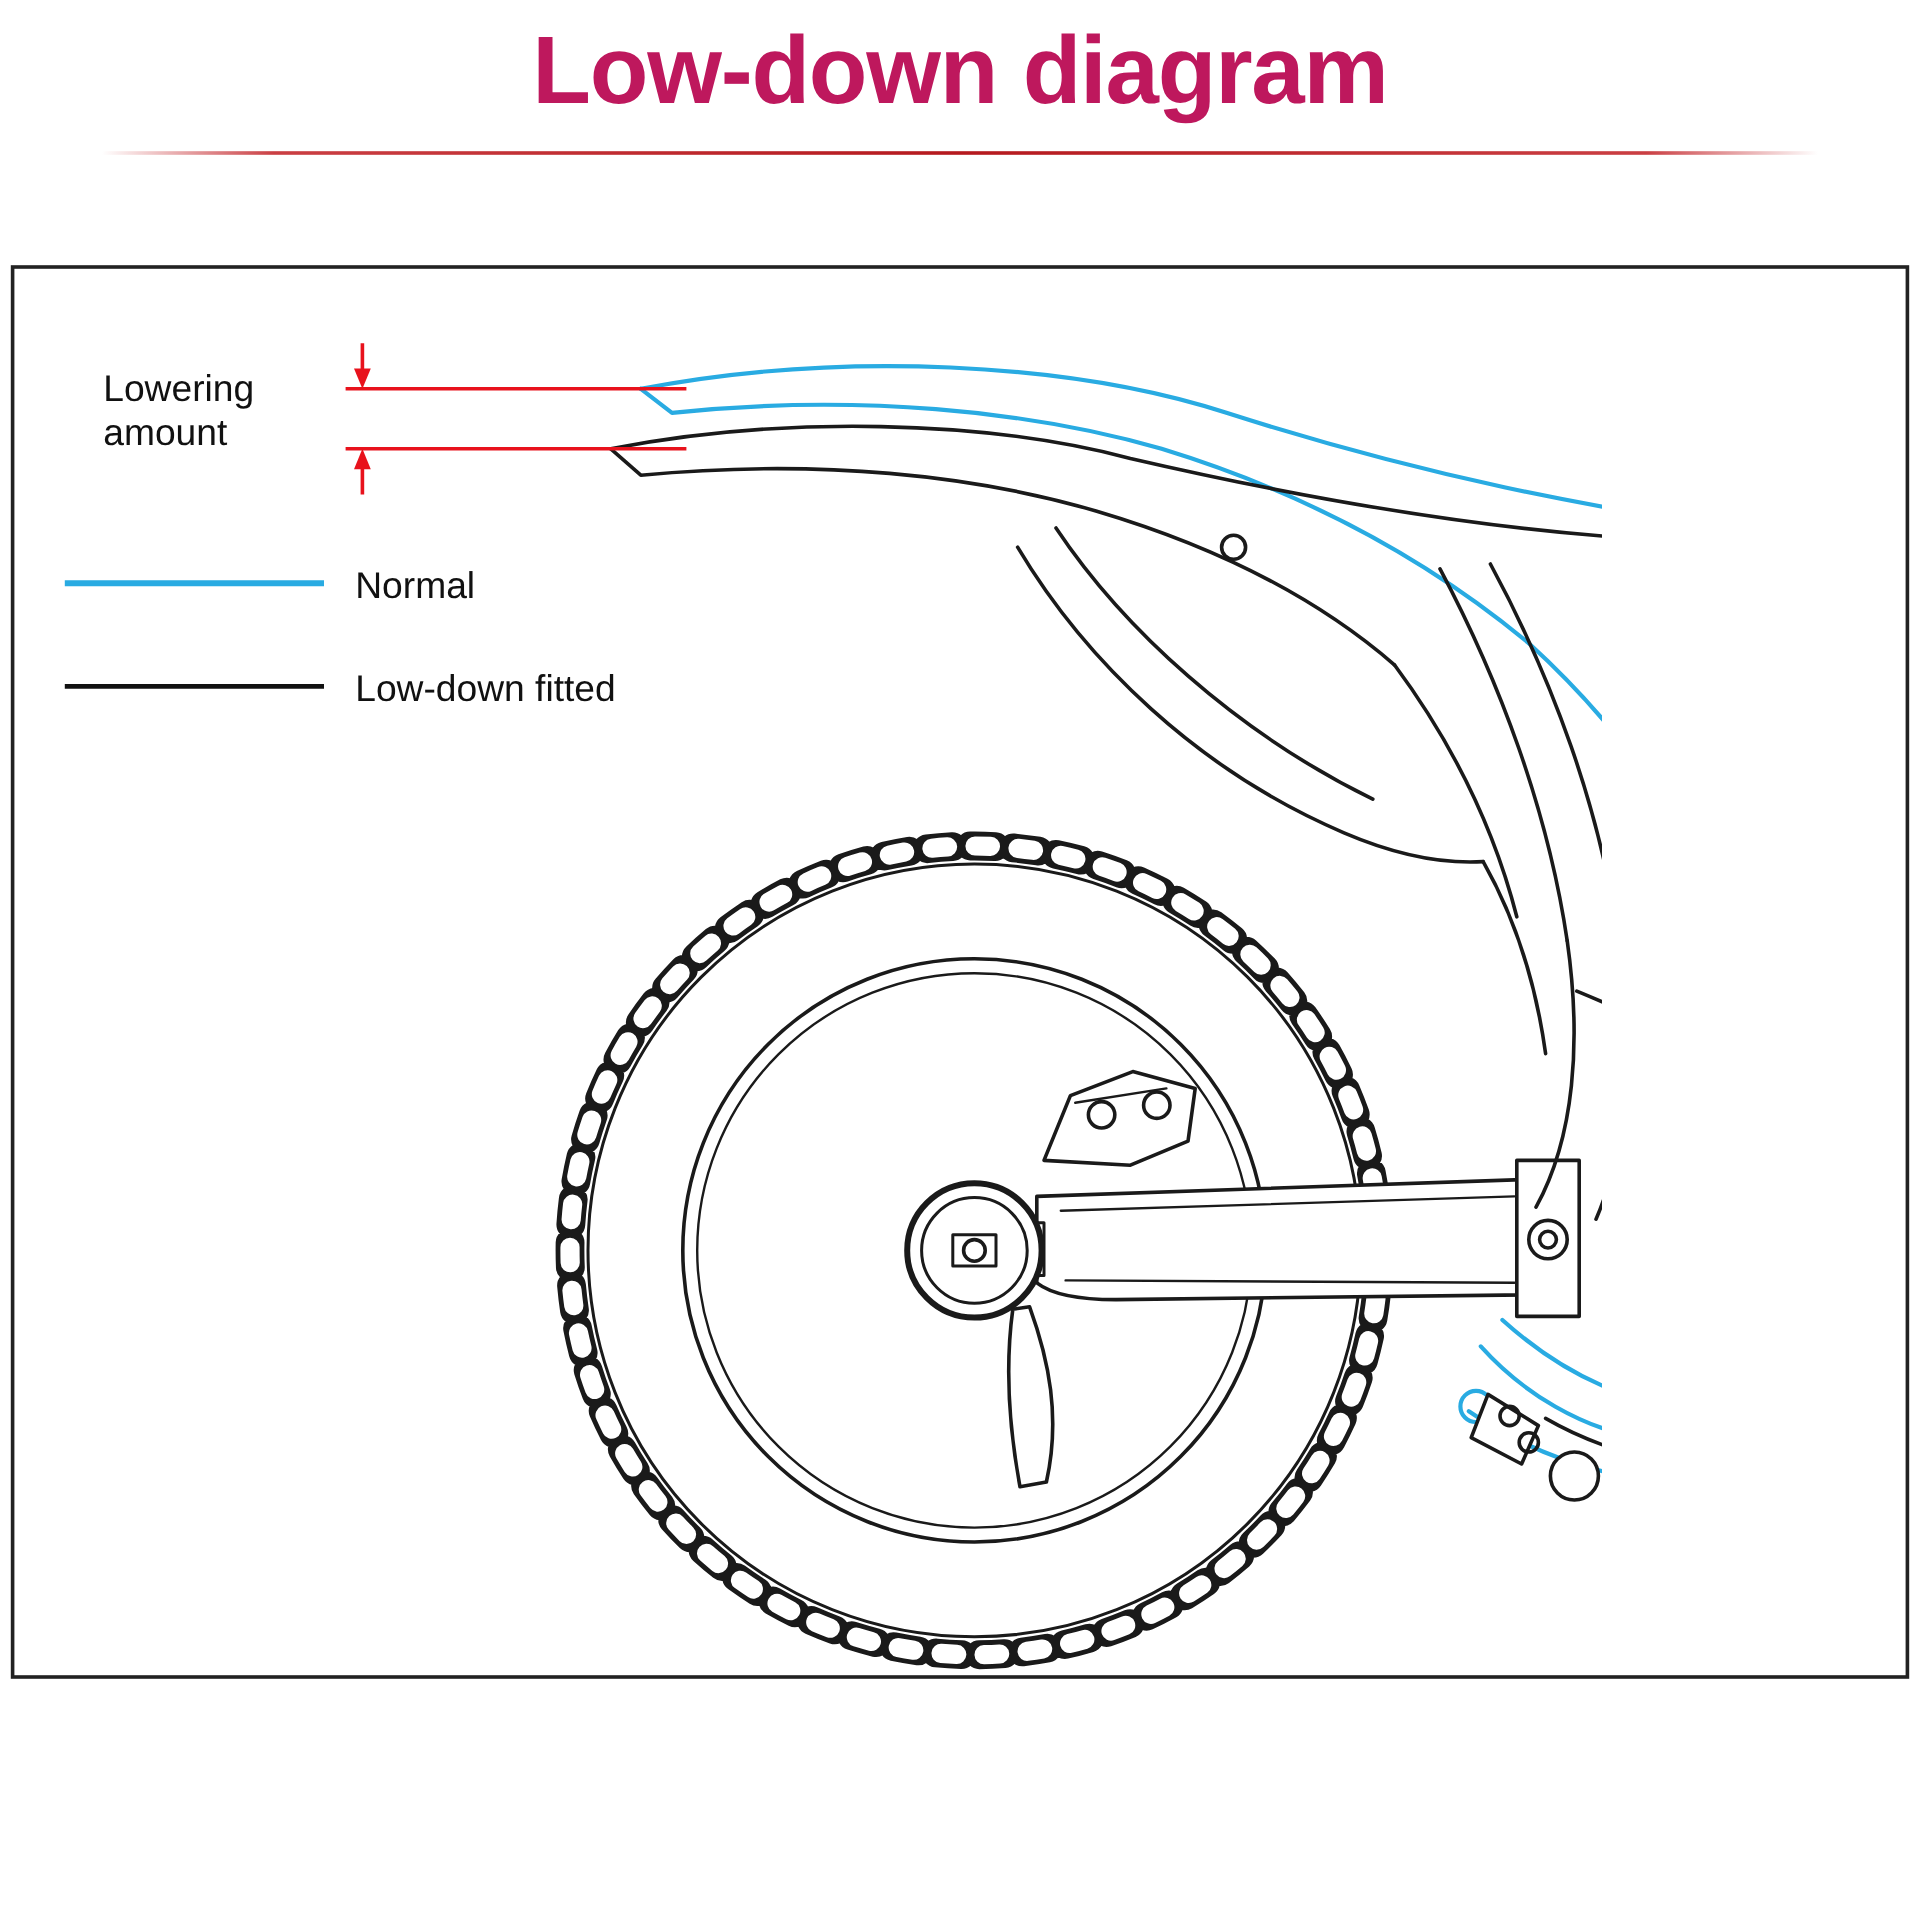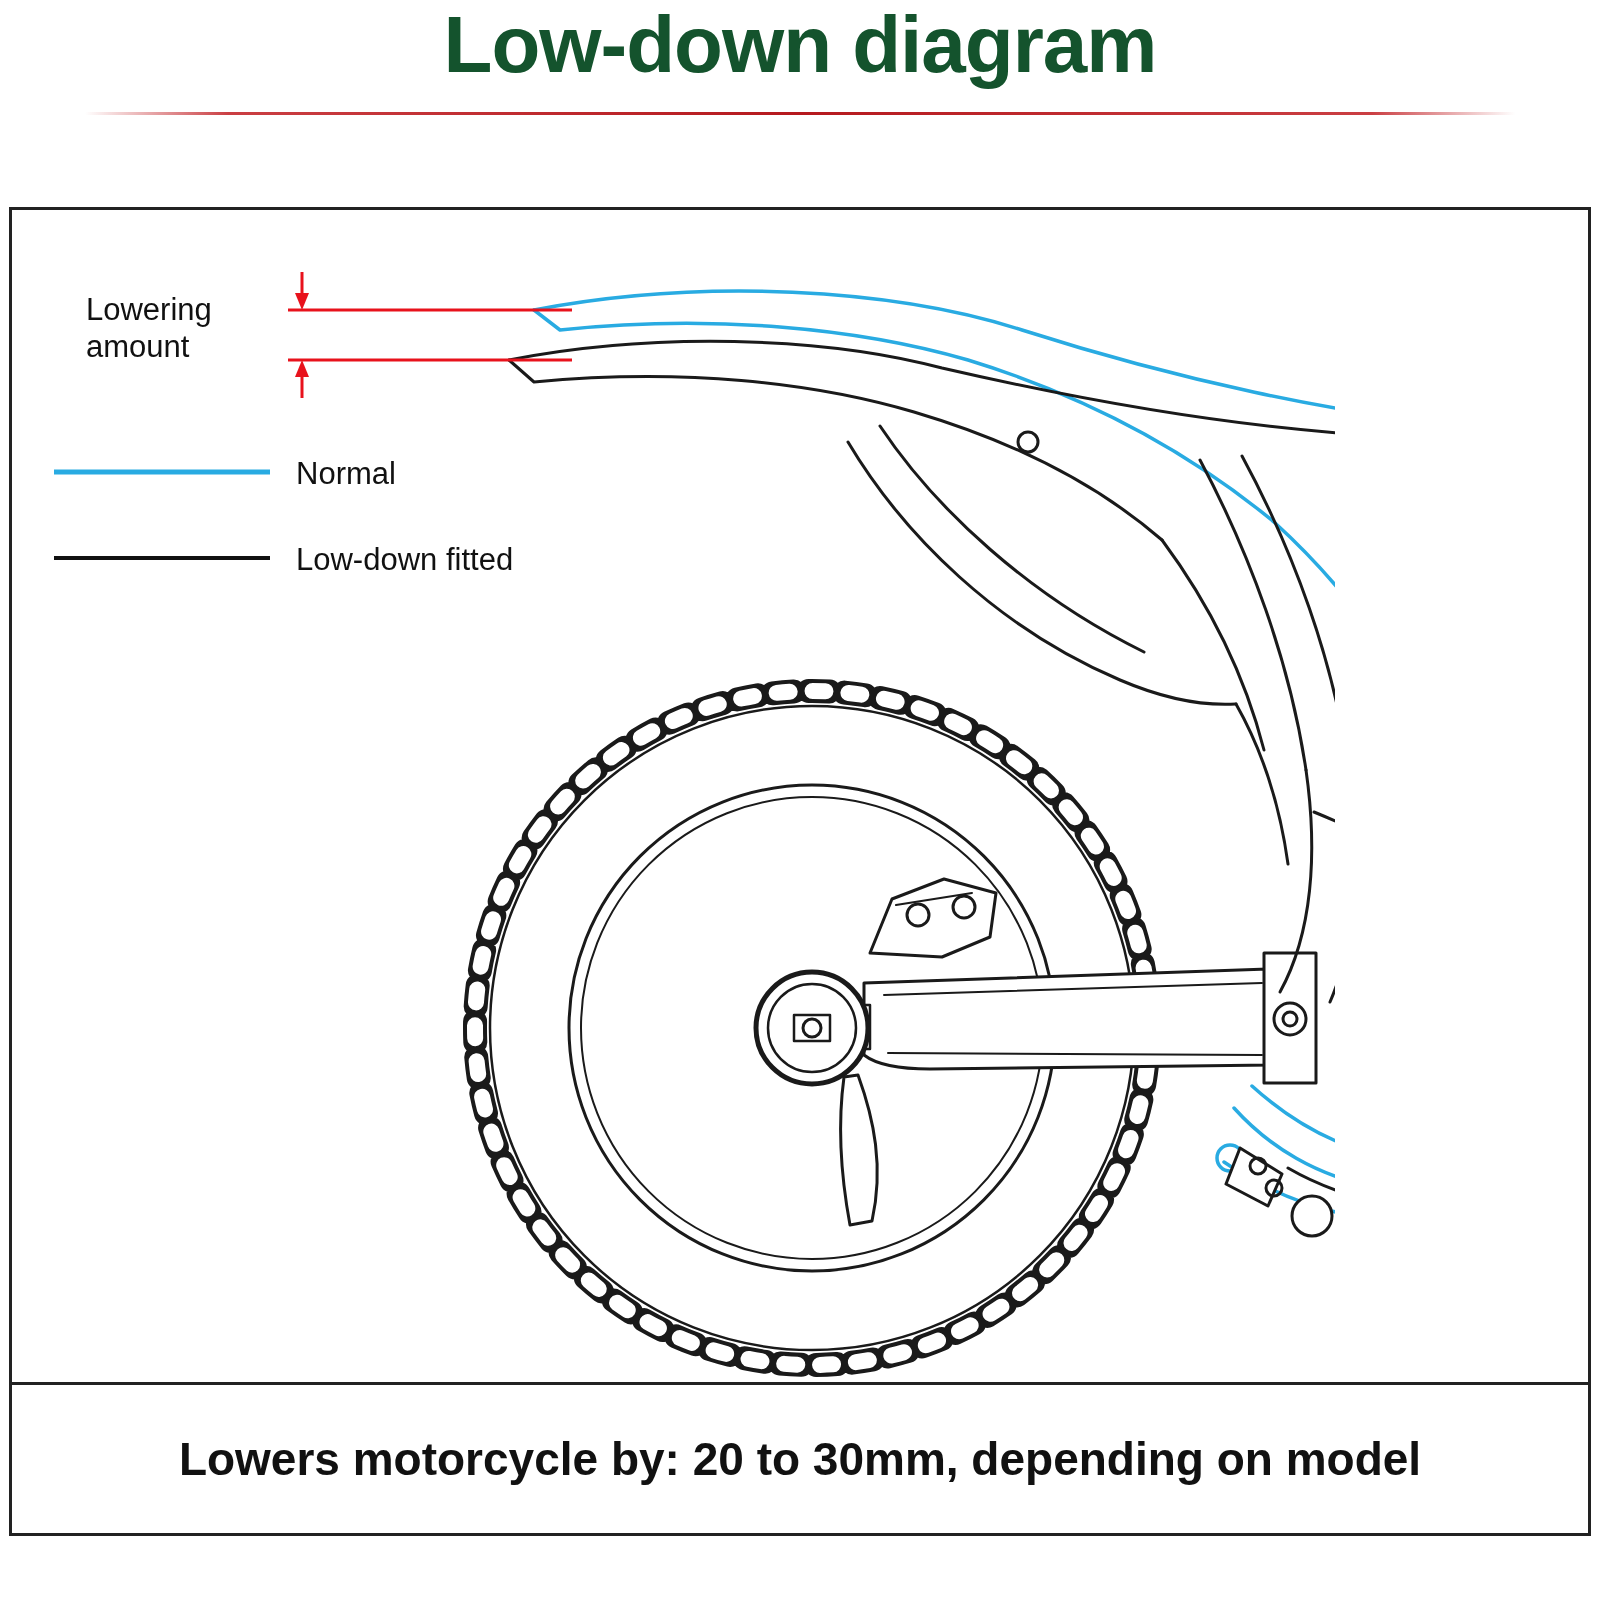--- a/index.html
+++ b/index.html
@@ -7,26 +7,26 @@
     padding: 0;
     background: #ffffff;
     width: 1600px;
     height: 1600px;
     overflow: hidden;
     font-family: "Liberation Sans", "DejaVu Sans", sans-serif;
     color: #111;
   }
   header { text-align: center; }
   h1.page-title {
-    margin: 0 0 0 0;
+    margin: 14px 0 0 0;
     font-size: 80px;
     font-weight: 700;
     letter-spacing: -1px;
     line-height: 1.12;
-    color: #14532d;
+    color: #be185d;
   }
   .red-divider {
     height: 3px;
     width: 1430px;
     margin: 22px auto 0 auto;
     background: linear-gradient(90deg,
       rgba(193,29,34,0) 0%,
       rgba(193,29,34,0.85) 10%,
       #b5191e 50%,
       rgba(193,29,34,0.85) 90%,
@@ -185,16 +185,13 @@
 
       <g>
         <line x1="42" y1="262" x2="258" y2="262" stroke="#29abe2" stroke-width="5"></line>
         <line x1="42" y1="348" x2="258" y2="348" stroke="#111111" stroke-width="4"></line>
       </g>
       <text x="284" y="274" font-size="31">Normal</text>
       <text x="284" y="360" font-size="31">Low-down fitted</text>
     </svg>
   </div>
 
-  <div class="caption-bar">
-    <p>Lowers motorcycle by: 20 to 30mm, depending on model</p>
-  </div>
 </main>
 
 </body></html>

